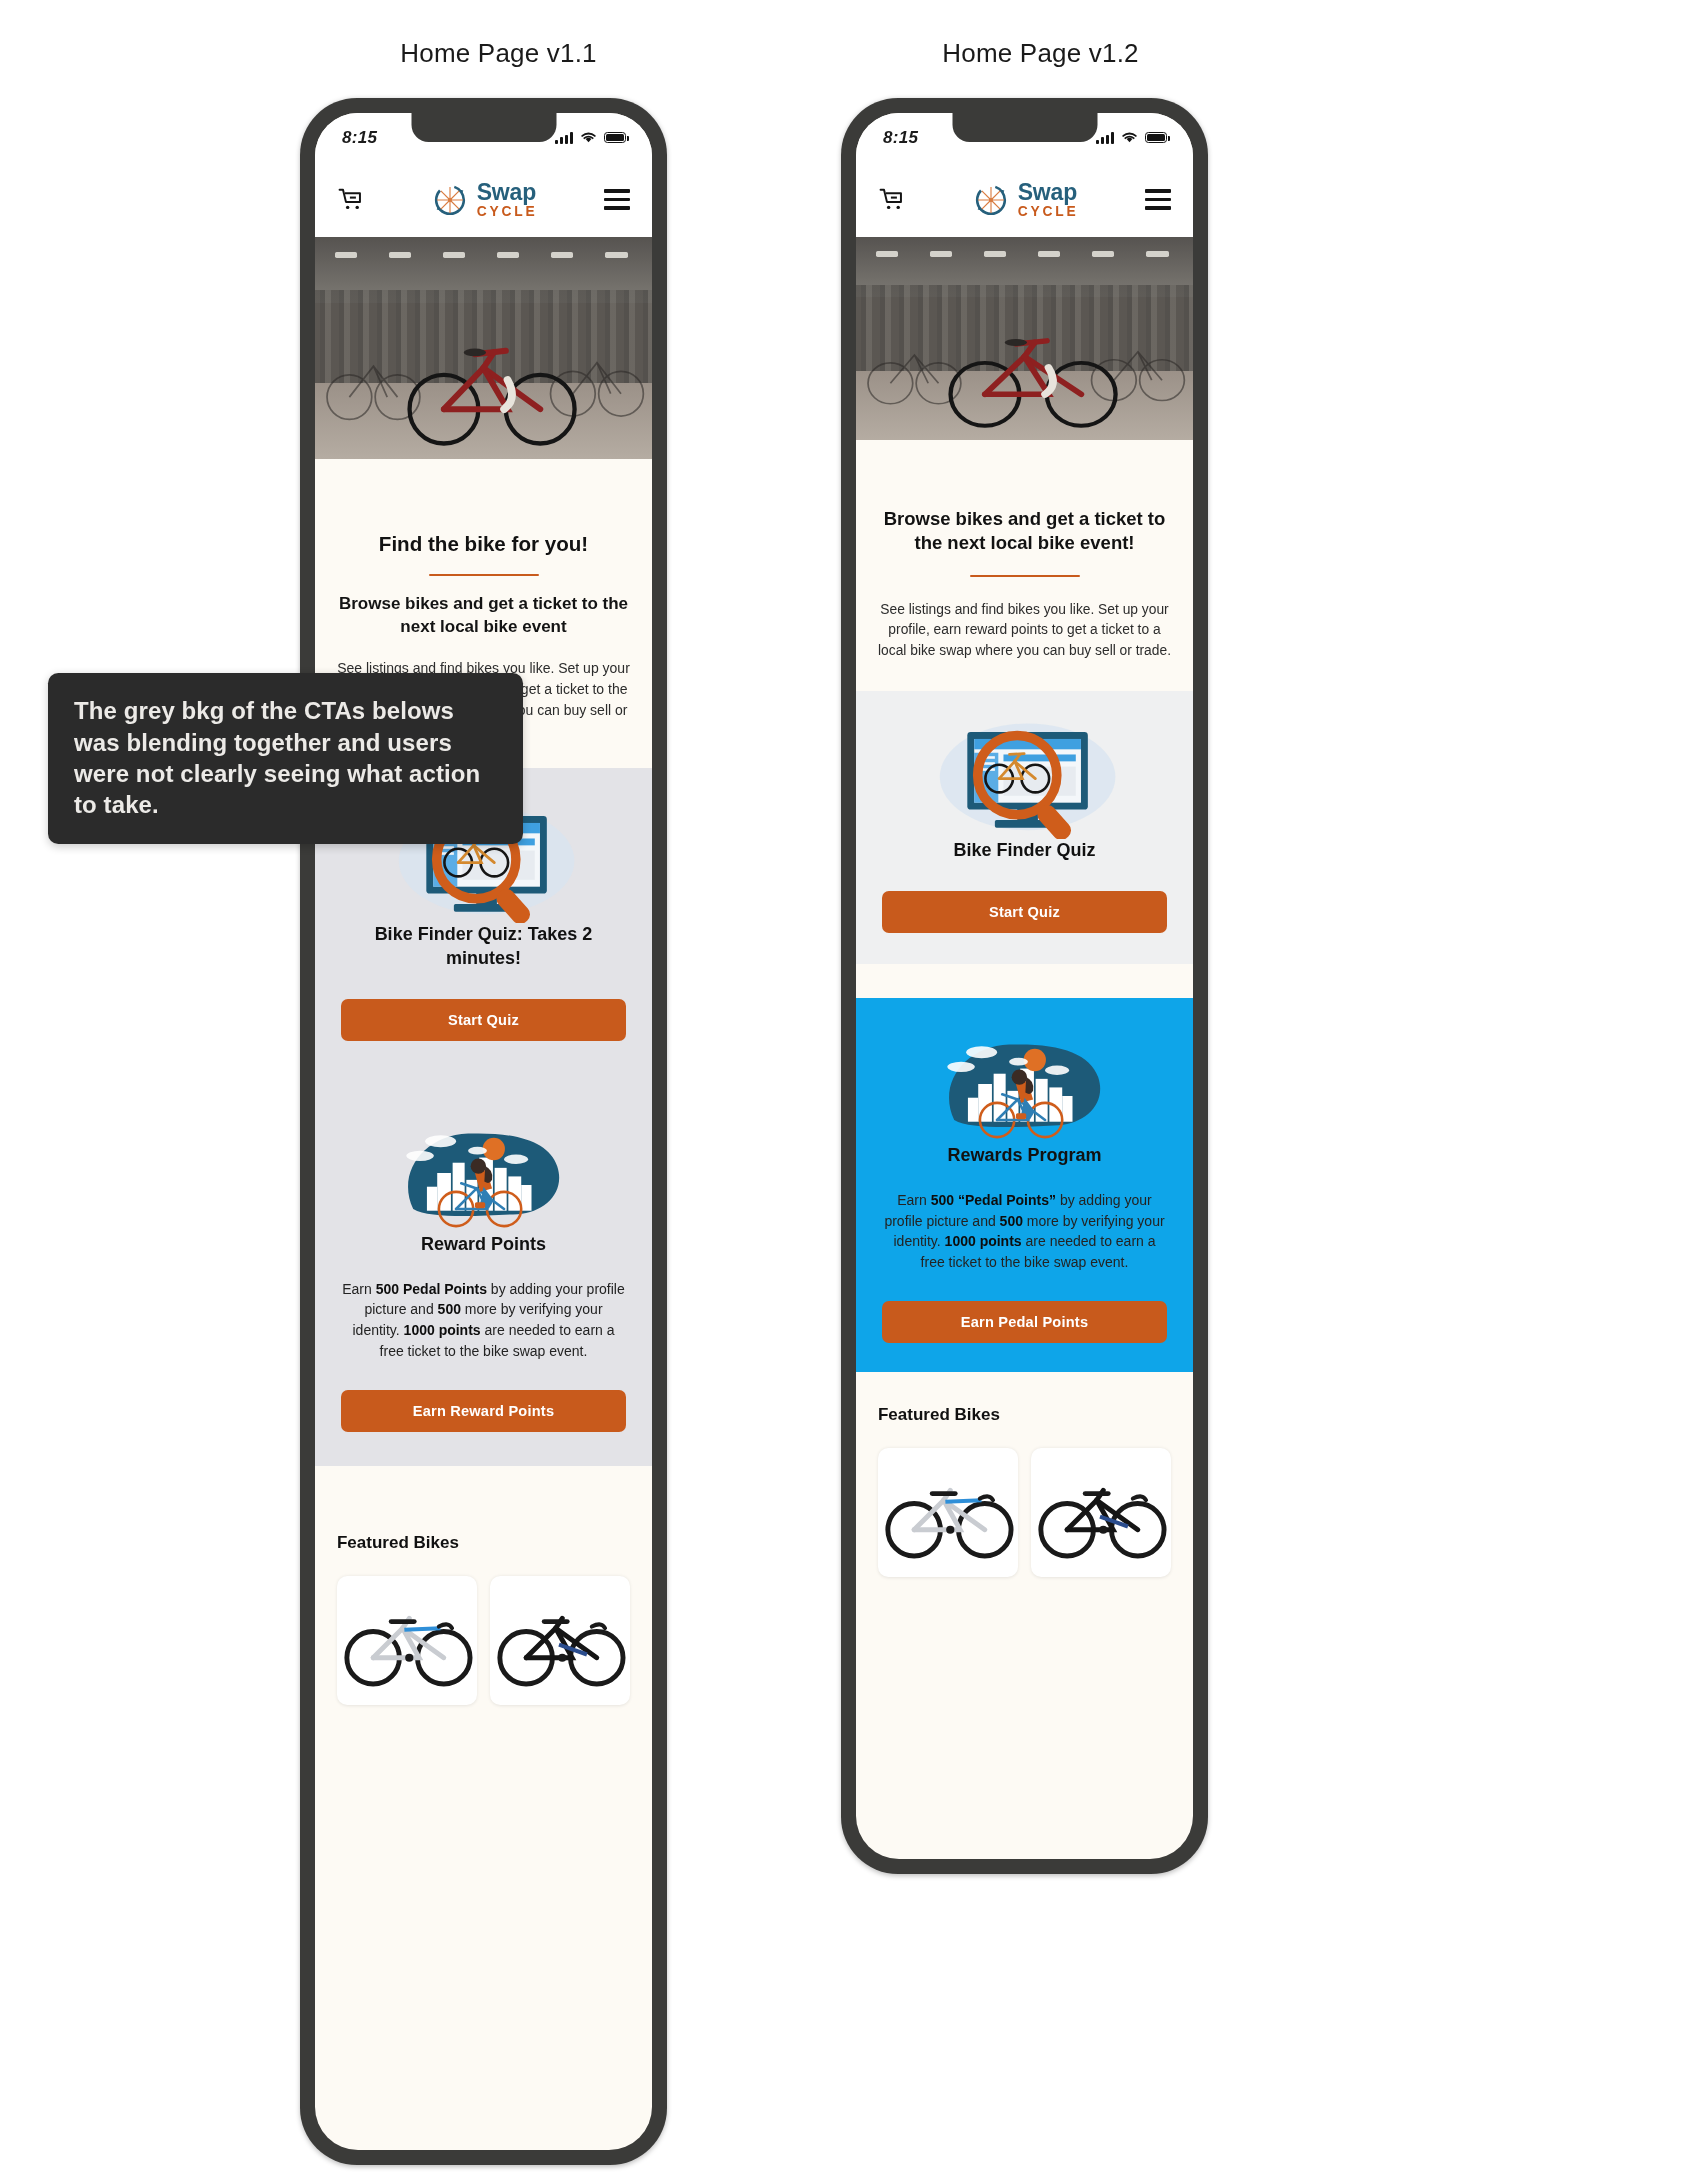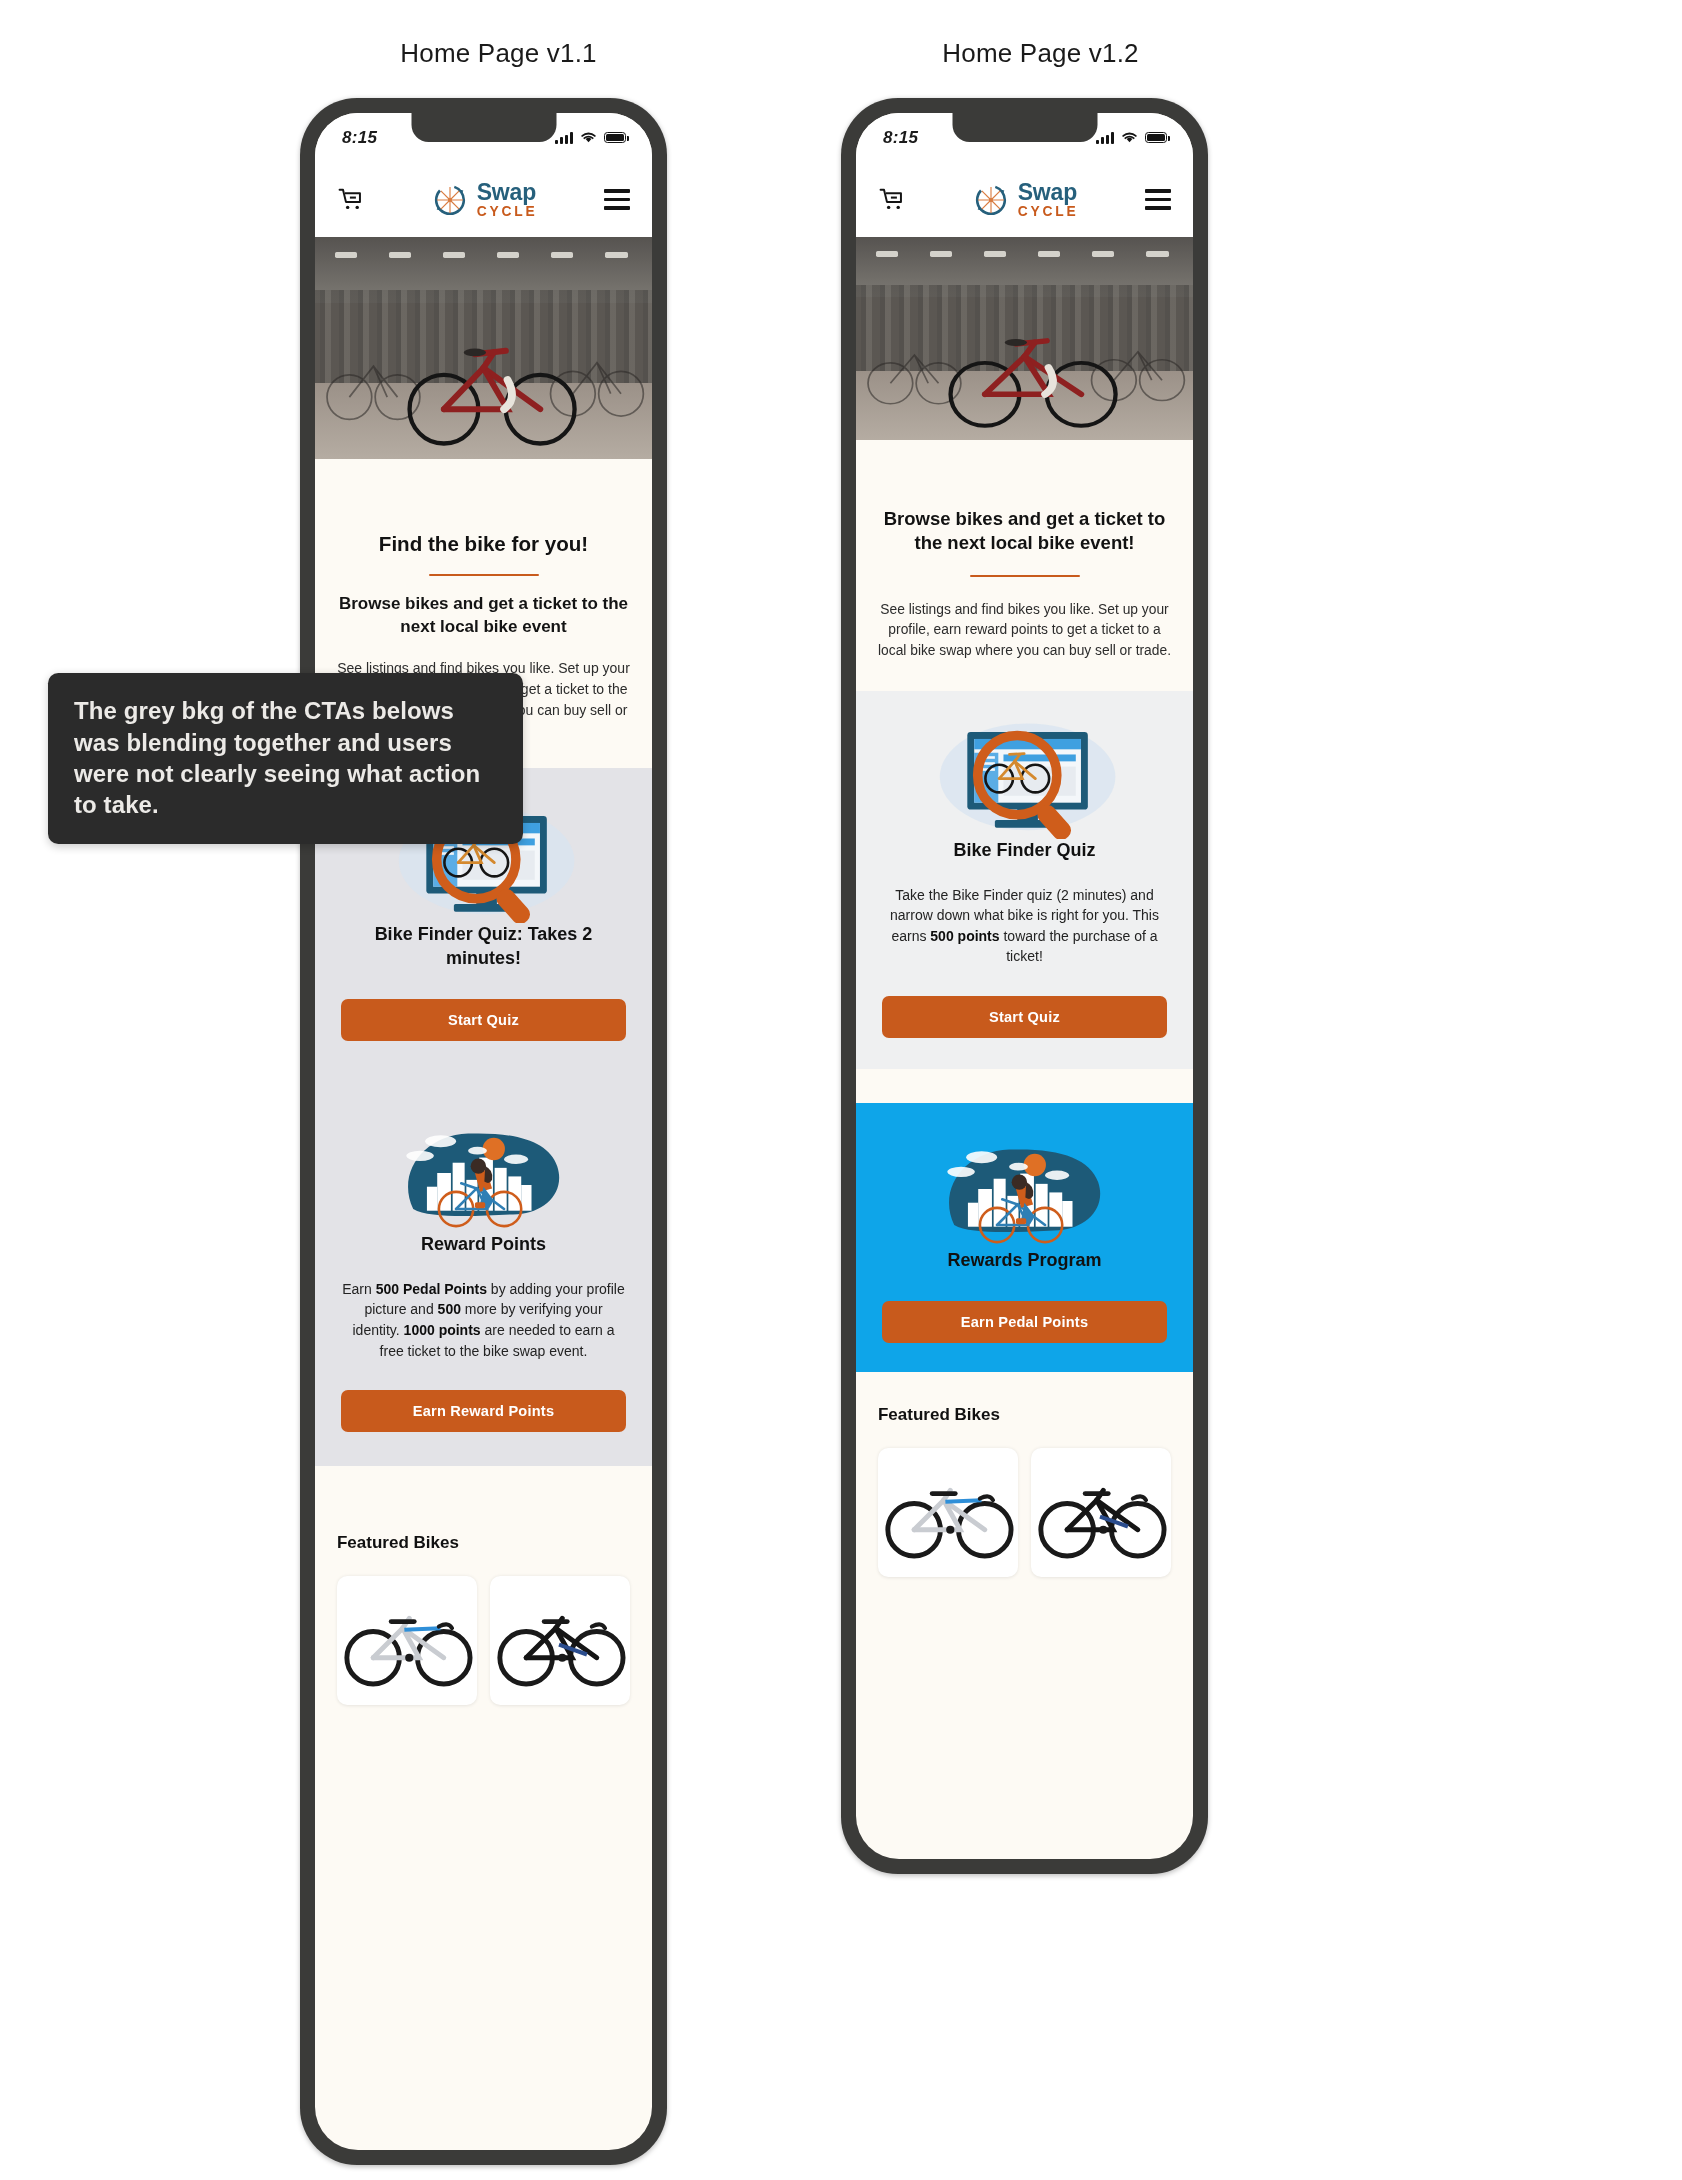--- a/index.html
+++ b/index.html
@@ -553,21 +553,20 @@
                 <path d="M85 76 L103 56 L127 76"></path>
                   <path d="M103 56 L112 76 L85 76"></path>
                   <path d="M103 56 L109 48"></path>
                 <path d="M97 48 L114 47"></path>
               </g>
               <circle cx="106" cy="72" r="46" fill="none" stroke="#cf5d1b" stroke-width="11"></circle>
               <rect x="138" y="104" width="22" height="46" rx="10" fill="#cf5d1b" transform="rotate(-42 149 127)"></rect>
             </svg>
           </div>
           <div class="cta-title">Bike Finder Quiz</div>
-          <div class="cta-body"><span>Take the Bike Finder quiz (2 minutes) and narrow down what bike is right for you. This earns </span><b>500 points</b><span> toward the purchase of a ticket!</span></div>
           <button class="cta-btn">Start Quiz</button>
         </div>
 
         <div class="spacer-band" style="height:34px;"></div>
 
         <div class="cta-section bg-cream" style="padding-top:26px;padding-bottom:29px;">
           <div class="illus illus-rewards">
             <svg width="189" height="120" viewBox="0 0 220 140">
               <path d="M28 112 C8 70 40 26 92 24 C150 22 186 34 196 62 C206 92 182 116 150 118 C108 120 48 124 28 112Z" fill="#1d5a78"></path>
               <g fill="#ffffff">
@@ -597,20 +596,21 @@
                   <path d="M102 88 L84 82"></path>
               </g>
               <path d="M100 70 q8 -6 14 -2 l6 20 -14 4z" fill="#cf5d1b"></path>
               <circle cx="104" cy="62" r="9" fill="#3b2b24"></circle>
               <path d="M112 62 q10 4 8 16 q-3 6 -9 2z" fill="#3b2b24"></path>
               <path d="M110 86 l12 16 -6 10 -10 -6z" fill="#2f7fb5"></path>
               <rect x="100" y="104" width="12" height="7" rx="2" fill="#cf5d1b"></rect>
             </svg>
           </div>
           <div class="cta-title">Rewards Program</div>
+          <div class="cta-body"><span>Earn </span><b>500 “Pedal Points”</b><span> by adding your profile picture and </span><b>500</b><span> more by verifying your identity. </span><b>1000 points</b><span> are needed to earn a free ticket to the bike swap event.</span></div>
           <button class="cta-btn">Earn Pedal Points</button>
         </div>
 
         <div class="featured" style="padding-top:33px;">
           <div class="featured-title">Featured Bikes</div>
           <div class="bike-grid">
             <div class="bike-card">
               <svg width="100%" height="100%" viewBox="0 0 170 150">
                 <g stroke="#1a1a1a" stroke-width="6" fill="none">
                     <circle cx="44" cy="96" r="32"></circle>

